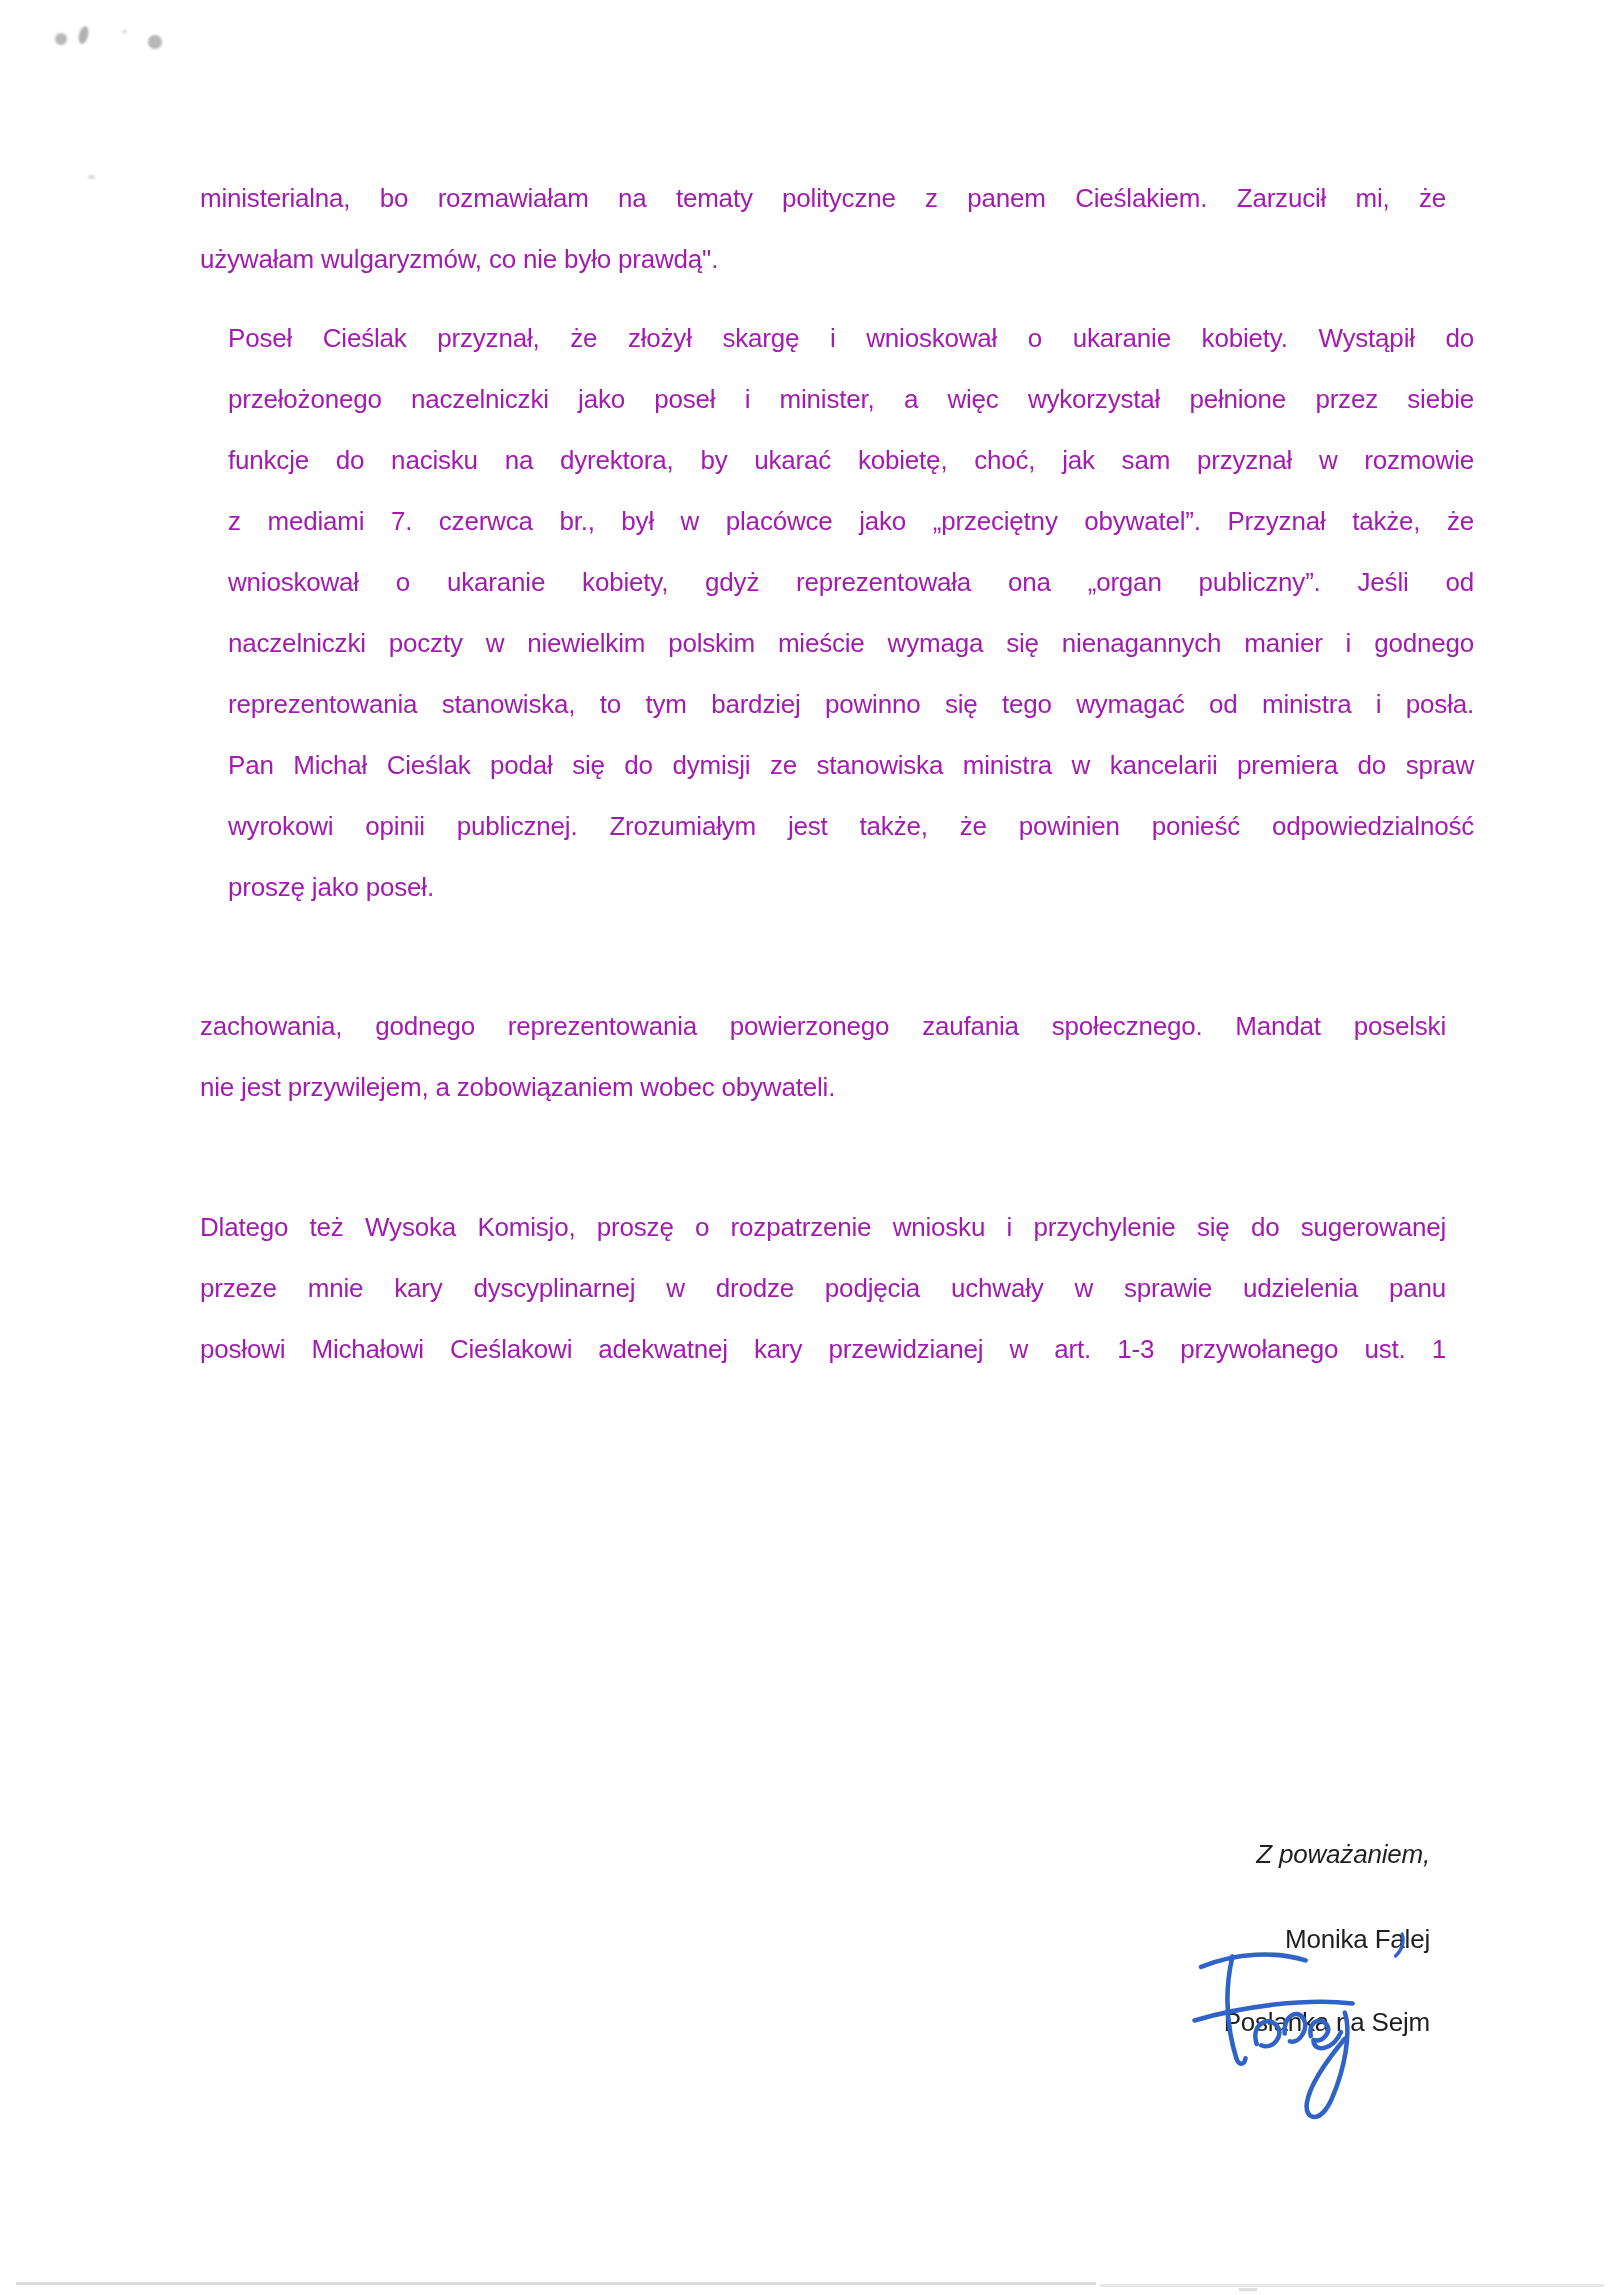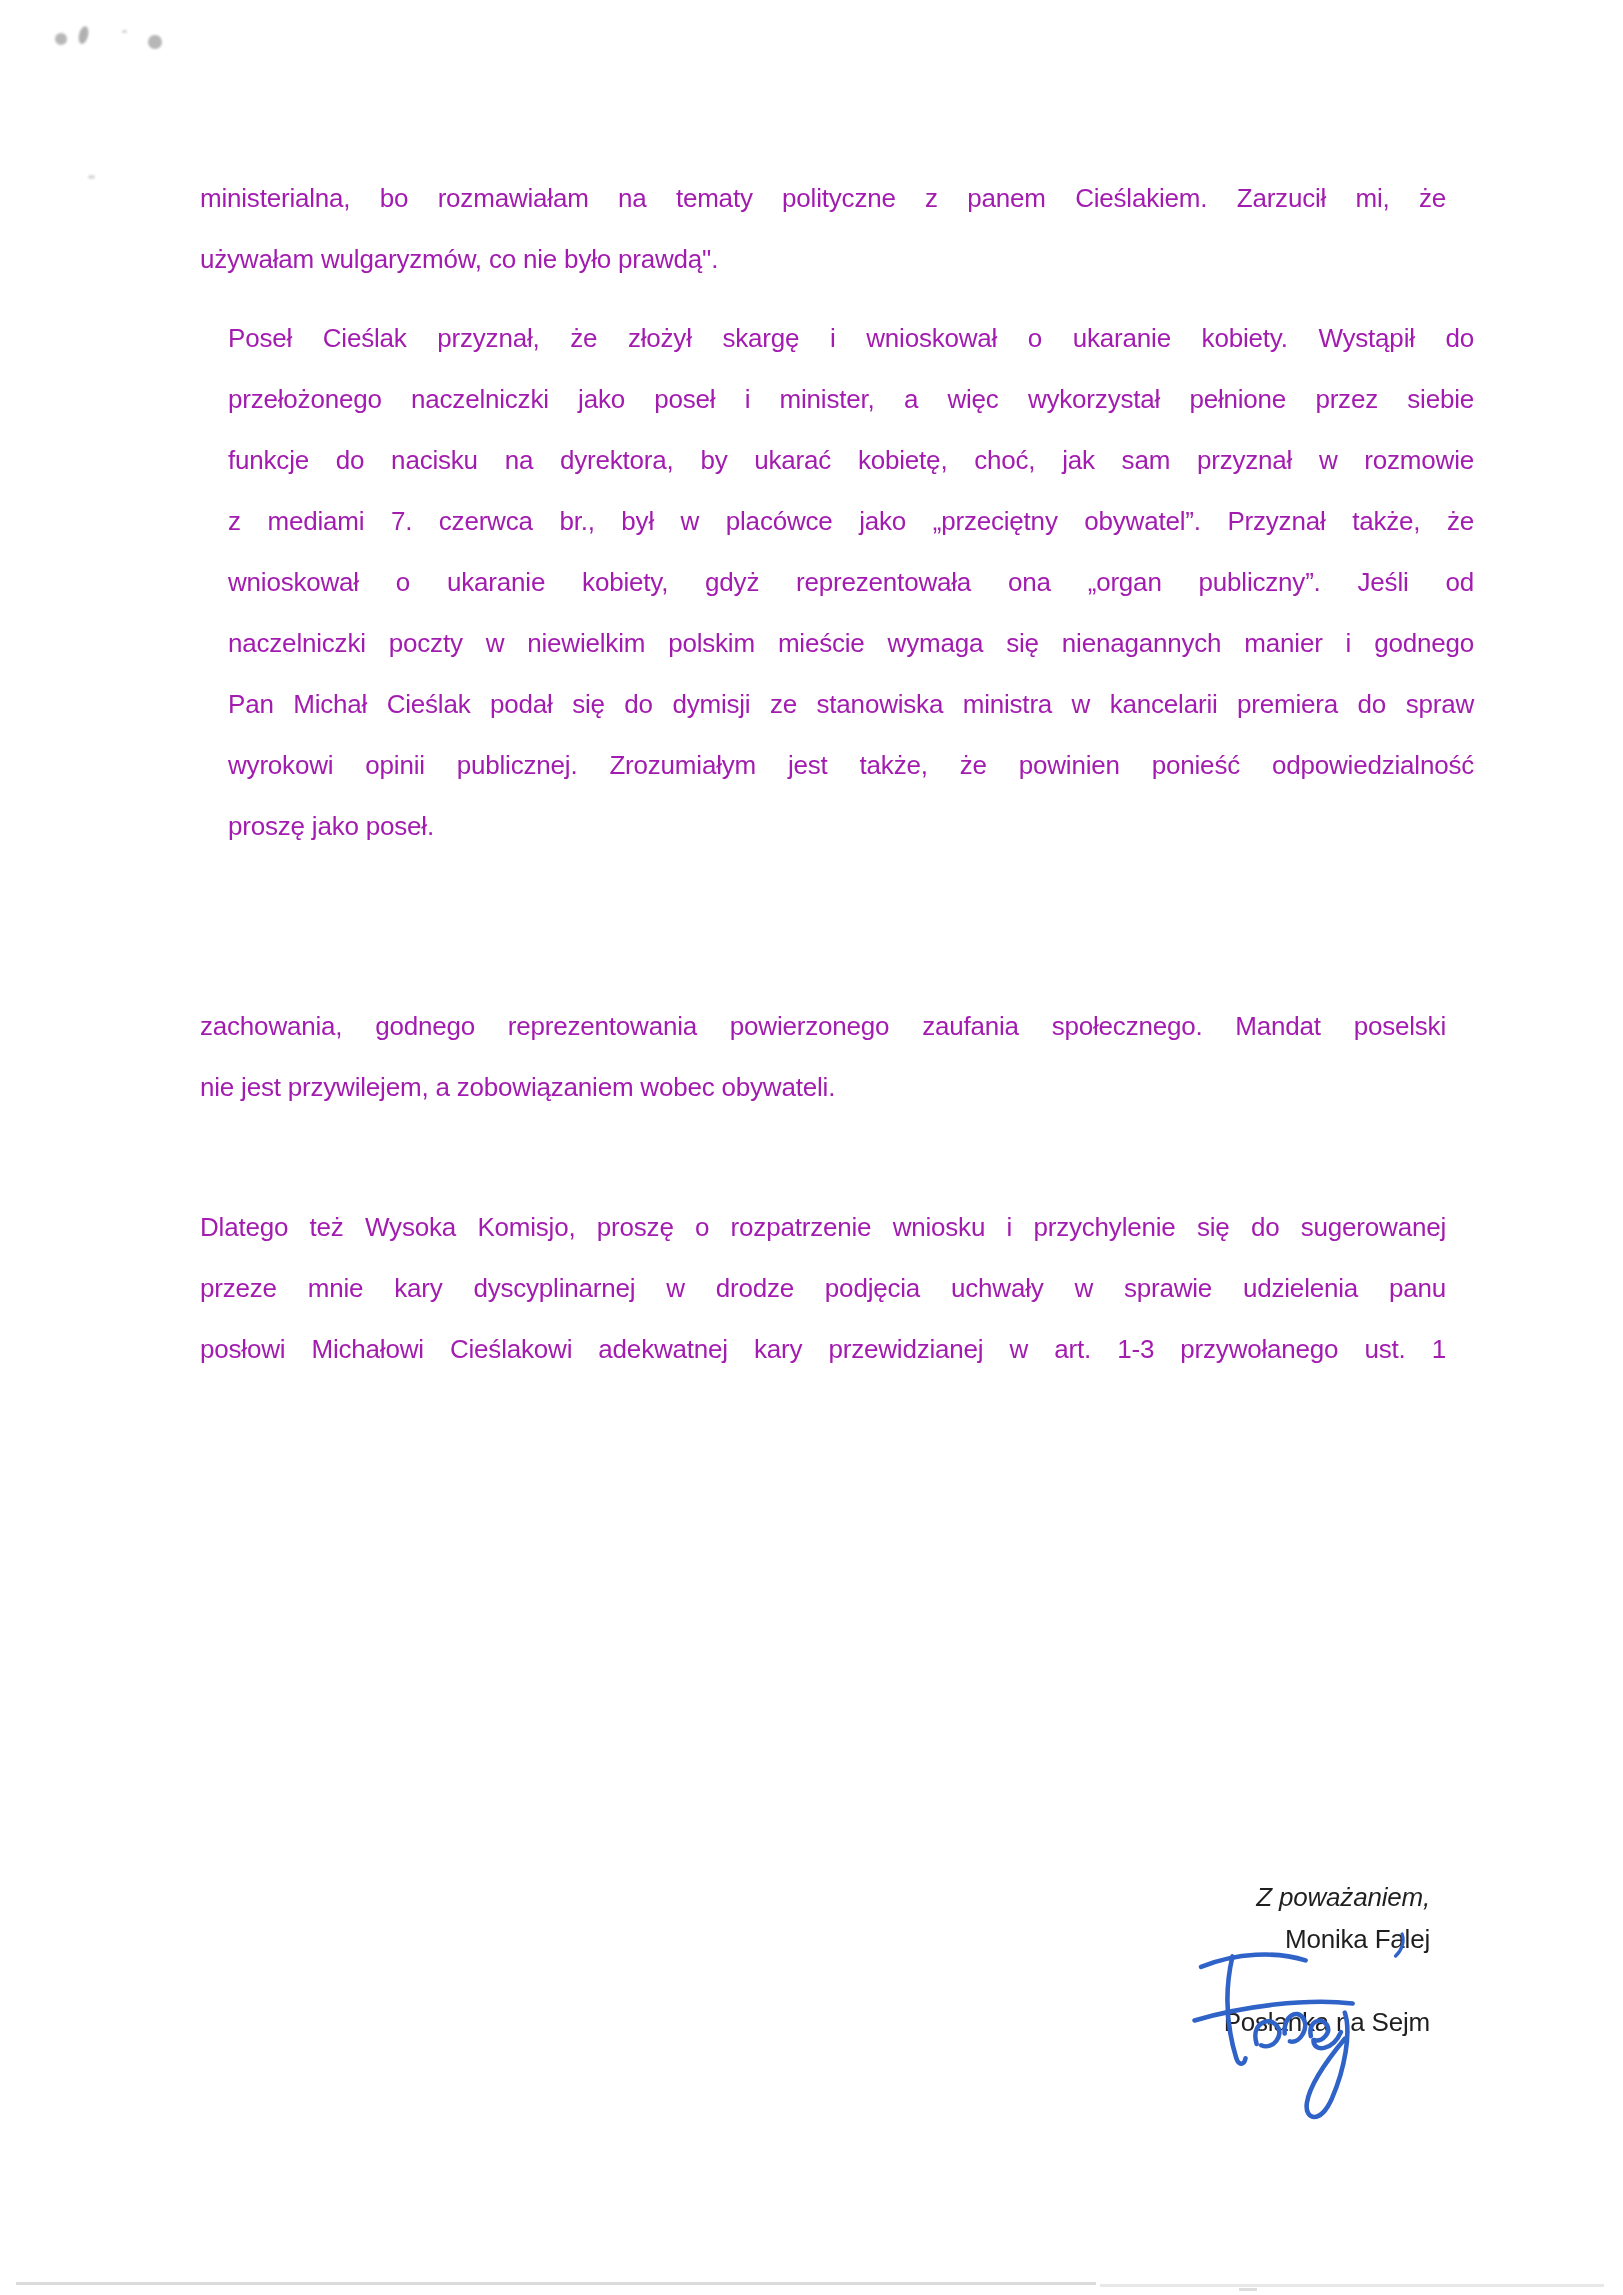--- a/index.html
+++ b/index.html
@@ -80,37 +80,38 @@
     <div class="line last">używałam wulgaryzmów, co nie było prawdą".</div>
   </div>
 
   <div class="para" id="p2" style="top:308px;margin-left:28px;">
     <div class="line">Poseł Cieślak przyznał, że złożył skargę i wnioskował o ukaranie kobiety. Wystąpił do</div>
     <div class="line">przełożonego naczelniczki jako poseł i minister, a więc wykorzystał pełnione przez siebie</div>
     <div class="line">funkcje do nacisku na dyrektora, by ukarać kobietę, choć, jak sam przyznał w rozmowie</div>
     <div class="line">z mediami 7. czerwca br., był w placówce jako „przeciętny obywatel”. Przyznał także, że</div>
     <div class="line">wnioskował o ukaranie kobiety, gdyż reprezentowała ona „organ publiczny”. Jeśli od</div>
     <div class="line">naczelniczki poczty w niewielkim polskim mieście wymaga się nienagannych manier i godnego</div>
+    <div class="line">reprezentowania stanowiska, to tym bardziej powinno się tego wymagać od ministra i posła.</div>
     <div class="line">Pan Michał Cieślak podał się do dymisji ze stanowiska ministra w kancelarii premiera do spraw</div>
     <div class="line">wyrokowi opinii publicznej. Zrozumiałym jest także, że powinien ponieść odpowiedzialność</div>
     <div class="line last">proszę jako poseł.</div>
   </div>
 
   <div class="para" id="p3" style="top:996px;">
     <div class="line">zachowania, godnego reprezentowania powierzonego zaufania społecznego. Mandat poselski</div>
     <div class="line last">nie jest przywilejem, a zobowiązaniem wobec obywateli.</div>
   </div>
 
   <div class="para" id="p4" style="top:1197px;">
     <div class="line">Dlatego też Wysoka Komisjo, proszę o rozpatrzenie wniosku i przychylenie się do sugerowanej</div>
     <div class="line">przeze mnie kary dyscyplinarnej w drodze podjęcia uchwały w sprawie udzielenia panu</div>
     <div class="line">posłowi Michałowi Cieślakowi adekwatnej kary przewidzianej w art. 1-3 przywołanego ust. 1</div>
   </div>
 
-  <div class="sig-right valediction" style="top:1839px;margin-top:43px;">Z poważaniem,</div>
+  <div class="sig-right valediction" style="top:1839px;">Z poważaniem,</div>
 
   <div class="sig-right" style="top:1924px;">Monika Falej</div>
 
   <div class="sig-right" style="top:2007px;">Posłanka na Sejm</div>
 
   <svg class="pen-mark-svg" viewBox="0 0 20 40">
     <path d="M14,3 C18,14 14,28 4,37" fill="none" stroke="#2f63c8" stroke-width="5" stroke-linecap="round"></path>
   </svg>
 
   <svg class="signature-svg" viewBox="0 0 300 290">

